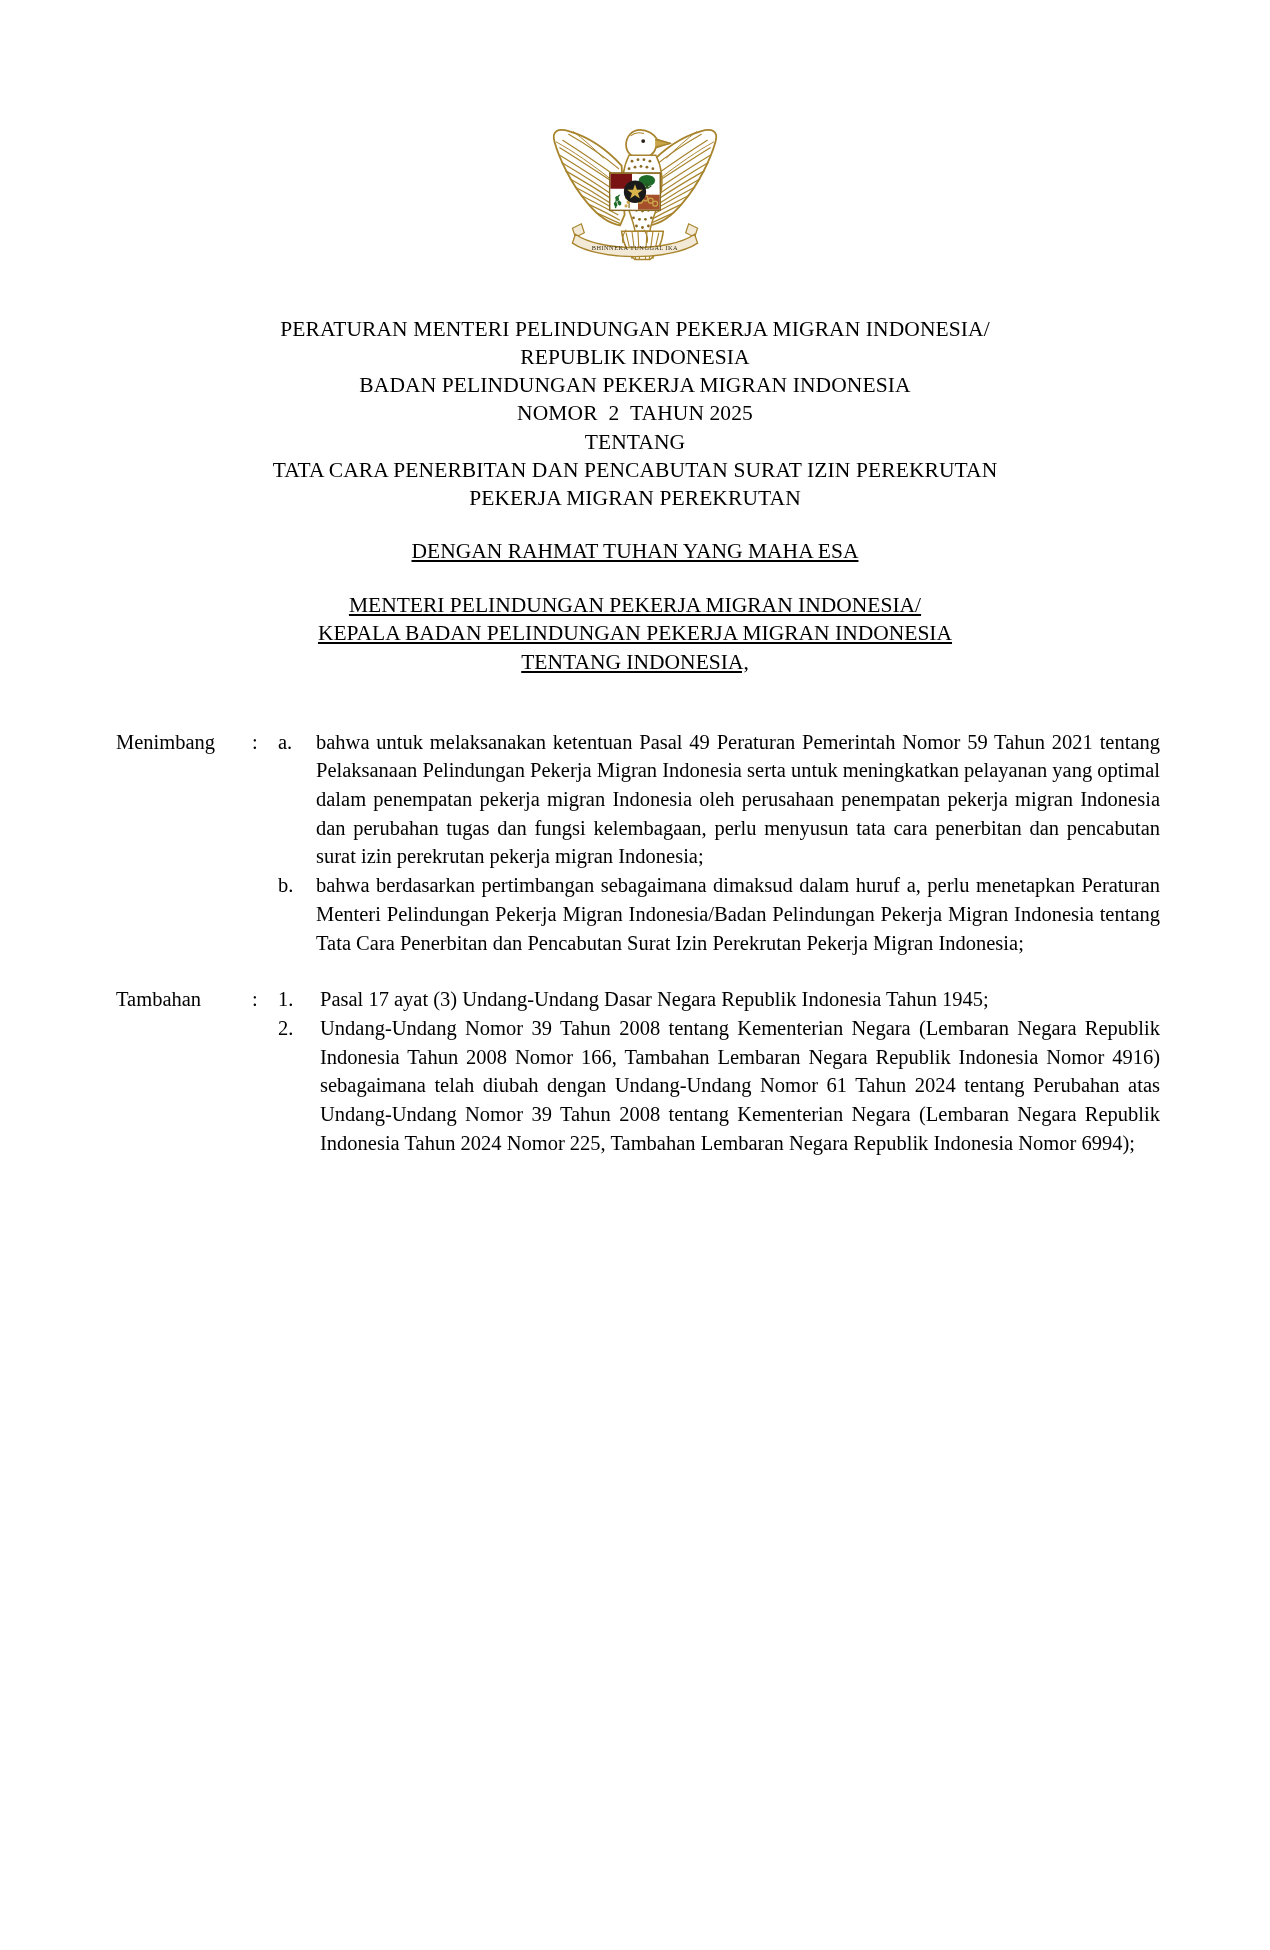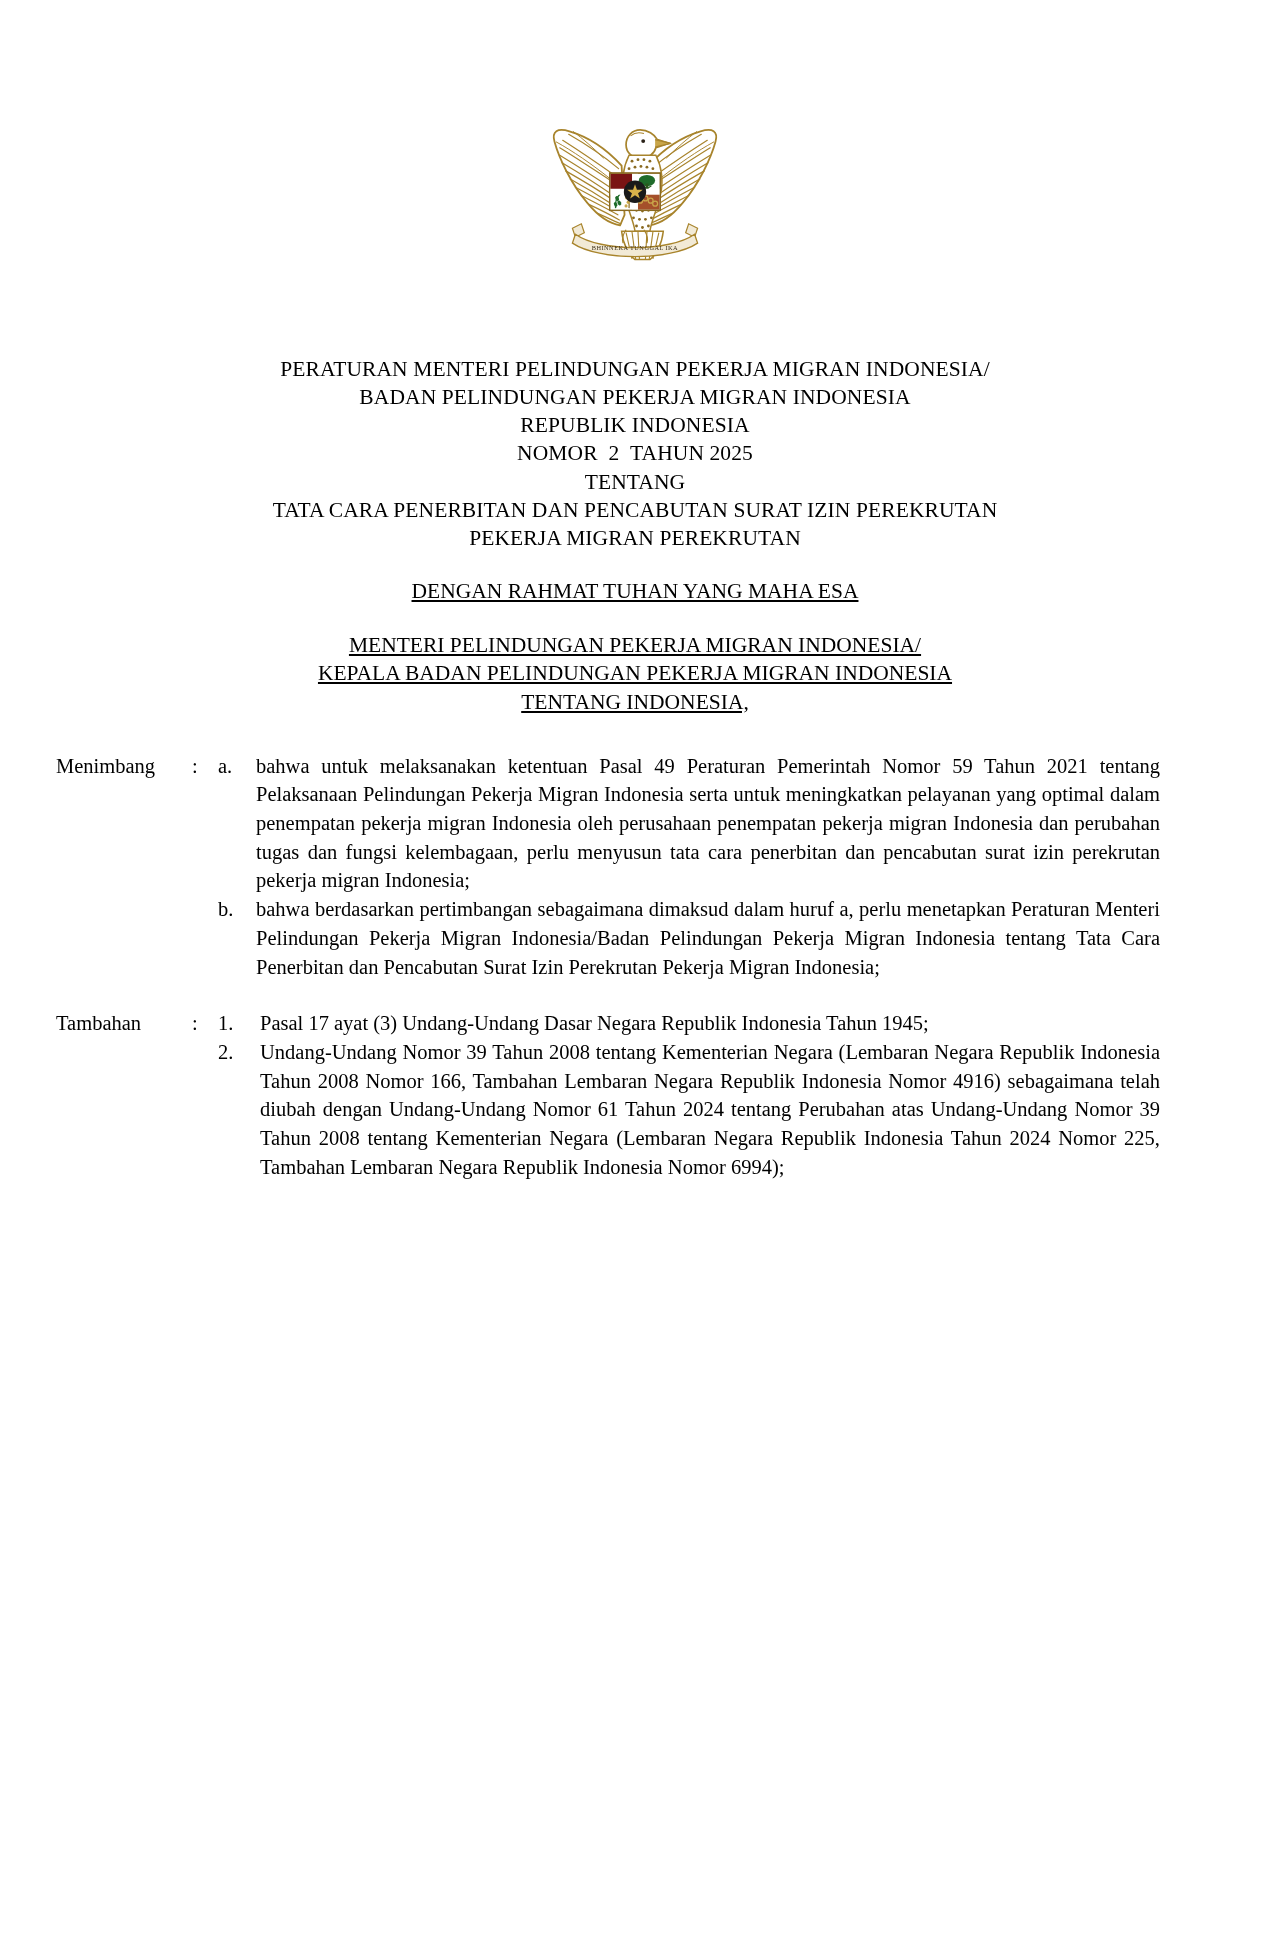--- a/index.html
+++ b/index.html
@@ -33,42 +33,42 @@
     padding-top: 112px;
   }
   .emblem {
     width: 194px;
     height: 155px;
     display: block;
   }
 
   
   .title-block {
-    margin-top: 88px;
+    margin-top: 48px;
     text-align: center;
     font-size: 21.5px;
     line-height: 1.31;
     letter-spacing: 0.1px;
   }
   .title-block .tline { white-space: pre; }
 
   .gap-sm { height: 25px; }
   .gap-md { height: 26px; }
 
   .subtitle {
     text-align: center;
     font-size: 21.5px;
     line-height: 1.31;
     text-decoration: underline;
   }
 
   
   .body-block {
-    margin-top: 36px;
-    padding-left: 56px;
+    margin-top: 52px;
+    padding-left: 116px;
     padding-right: 110px;
   }
 
   .clause-row {
     display: flex;
     align-items: flex-start;
     font-size: 20.5px;
     line-height: 1.40;
   }
 
@@ -277,22 +277,22 @@
 
       <g stroke="#a8842c" stroke-width="1.7" fill="none">
         <path d="M118,158 C114,164 112,170 114,176"></path>
         <path d="M142,158 C146,164 148,170 146,176"></path>
       </g>
     </svg>
   </div>
 
   <div class="title-block">
     <div class="tline">PERATURAN MENTERI PELINDUNGAN PEKERJA MIGRAN INDONESIA/</div>
+    <div class="tline">REPUBLIK INDONESIA</div>
     <div class="tline">BADAN PELINDUNGAN PEKERJA MIGRAN INDONESIA</div>
-    <div class="tline">REPUBLIK INDONESIA</div>
     <div class="tline">NOMOR  2  TAHUN 2025</div>
     <div class="tline">TENTANG</div>
     <div class="tline">TATA CARA PENERBITAN DAN PENCABUTAN SURAT IZIN PEREKRUTAN</div>
     <div class="tline">PEKERJA MIGRAN PEREKRUTAN</div>
   </div>
 
   <div class="gap-sm"></div>
 
   <div class="subtitle">DENGAN RAHMAT TUHAN YANG MAHA ESA</div>
 

